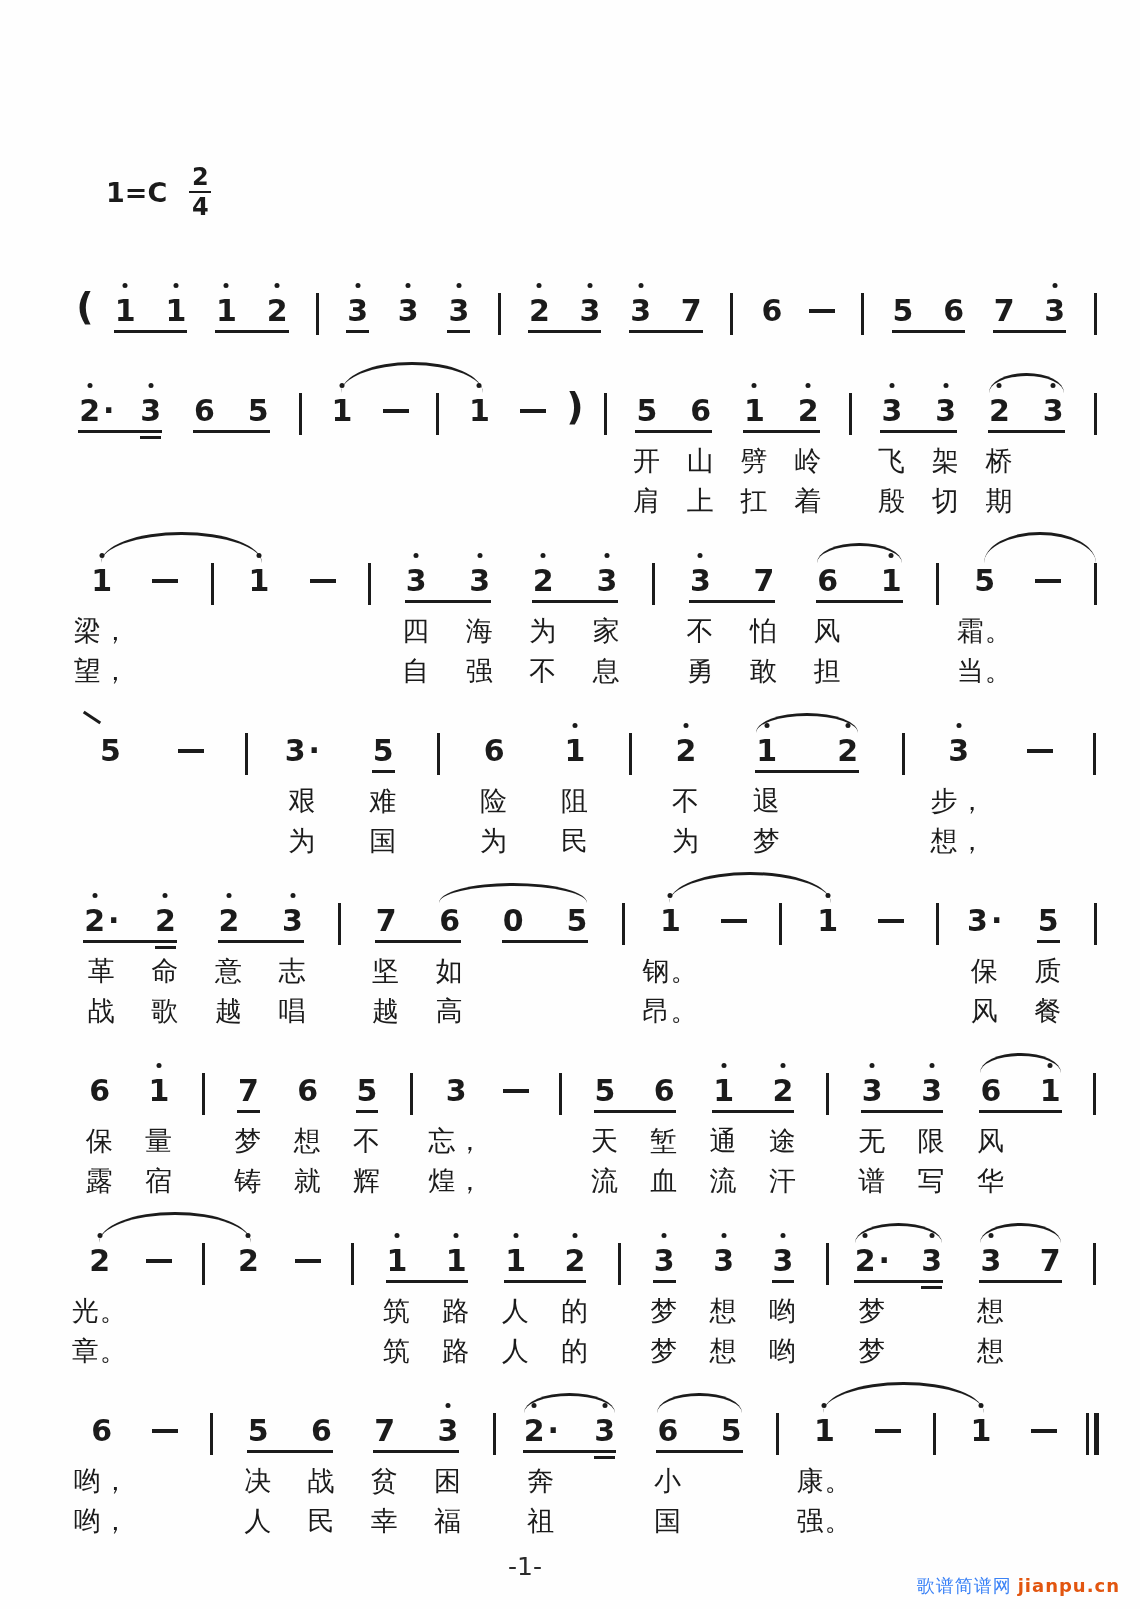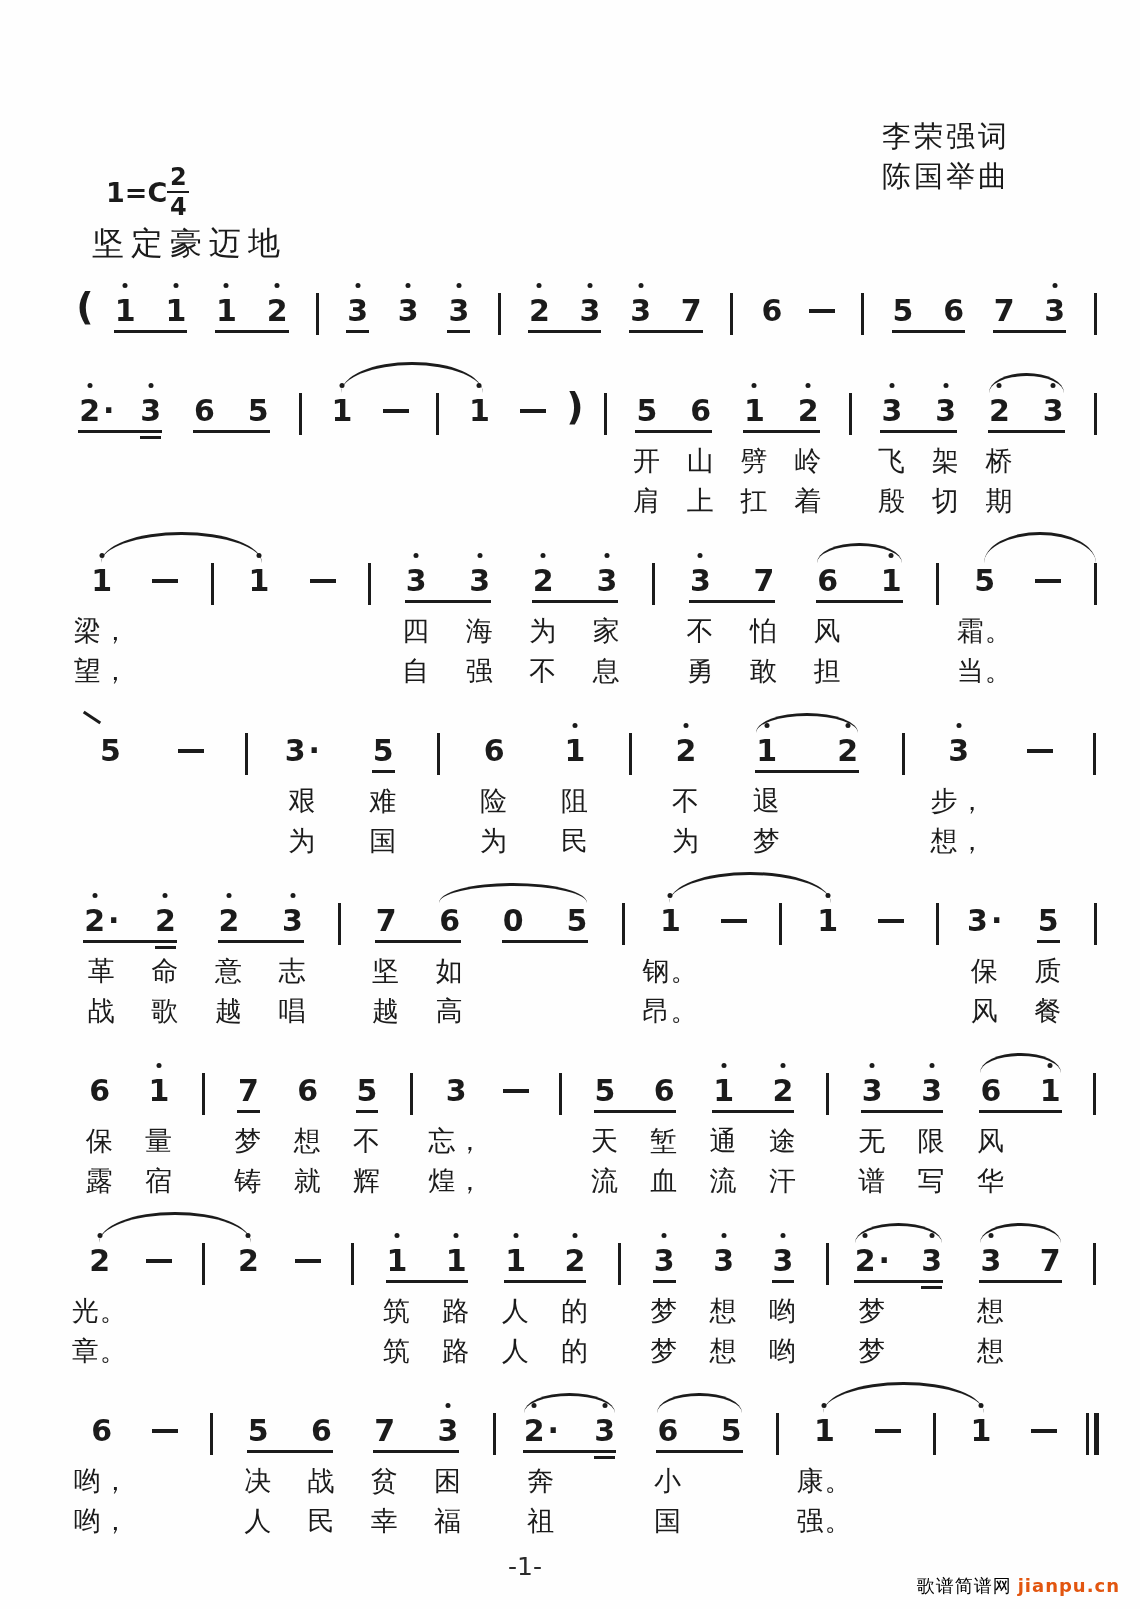--- a/index.html
+++ b/index.html
@@ -7,21 +7,21 @@
     position:relative;width:1140px;height:1609px;margin:0 auto;
     background:#fefefe;color:#1b1b1b;overflow:hidden;
     font-family:"Liberation Sans","DejaVu Sans",sans-serif;
   }
   .title{
     position:absolute;top:44px;left:0;right:0;text-align:center;
     font-size:40px;font-weight:700;letter-spacing:5px;
   }
   .credits{position:absolute;top:116px;right:130px;text-align:left;
     font-size:29px;line-height:40px;letter-spacing:3px;}
-  .keyrow{position:absolute;top:164px;left:106px;display:flex;align-items:center;}
+  .keyrow{position:absolute;top:164px;left:106px;display:flex;align-items:center;gap:22px;}
   .keysig{font-family:"DejaVu Sans",sans-serif;font-size:27px;font-weight:700;}
   .timesig{display:inline-flex;flex-direction:column;align-items:center;
     font-family:"DejaVu Sans",sans-serif;font-size:24px;font-weight:700;line-height:26px;}
   .timesig .frbar{width:22px;height:2px;background:#1b1b1b;margin:1px 0;}
   .tempo{position:absolute;top:222px;left:92px;font-size:32px;letter-spacing:7px;font-weight:500;}
   .score{position:absolute;top:268px;left:0;right:0;padding:0 30px 0 70px;}
   .m-line{display:flex;position:relative;margin-bottom:18px;align-items:flex-start;}
   .m-line:first-child{margin-bottom:28px;}
   .cell{display:flex;flex-direction:column;align-items:center;flex:1 1 0;min-width:30px;position:relative;}
   .cell.bar{flex:0 0 24px;}
@@ -39,40 +39,35 @@
   .pr{font-family:"DejaVu Sans",sans-serif;font-size:38px;font-weight:700;padding-top:16px;}
   .ly{height:40px;line-height:42px;font-size:27px;white-space:nowrap;letter-spacing:1px;}
   .uline{position:absolute;height:2.5px;background:#1b1b1b;}
   .slur{position:absolute;height:17px;border-top:3px solid #1b1b1b;
     border-radius:50% 50% 0 0 / 100% 100% 0 0;}
   .slur.big{height:28px;}
   .tick{position:absolute;width:20px;height:3px;background:#1b1b1b;transform:rotate(34deg);}
   .footer-page{position:absolute;top:1552px;left:508px;font-family:"DejaVu Sans",sans-serif;
     font-size:25px;color:#2a2a2a;}
   .watermark{position:absolute;top:1574px;right:20px;font-size:18px;letter-spacing:1px;}
-  .wm-gray{color:#000000;margin-top:16px;}
+  .wm-gray{color:#3b82f6;margin-top:16px;}
   .wm-orange{color:#e2550f;font-weight:700;font-family:"DejaVu Sans",sans-serif;}
 </style>
 </head>
 <body>
 
 <div class="sheet">
-  <div class="credits">
-    <div>李荣强词</div>
-    <div>陈国举曲</div>
-  </div>
   <div class="keyrow">
     <span class="keysig">1=C</span>
     <span class="timesig">
       <span>2</span>
       <span class="frbar"></span>
       <span>4</span>
     </span>
   </div>
-  <div class="tempo">坚定豪迈地</div>
 
   <div class="score" id="score">
       <div class="m-line">
         <div class="cell paren">
           <div class="pr">(</div>
         </div>
         <div class="cell note">
           <div class="glyph">
             <span class="num hi">1</span>
           </div>

